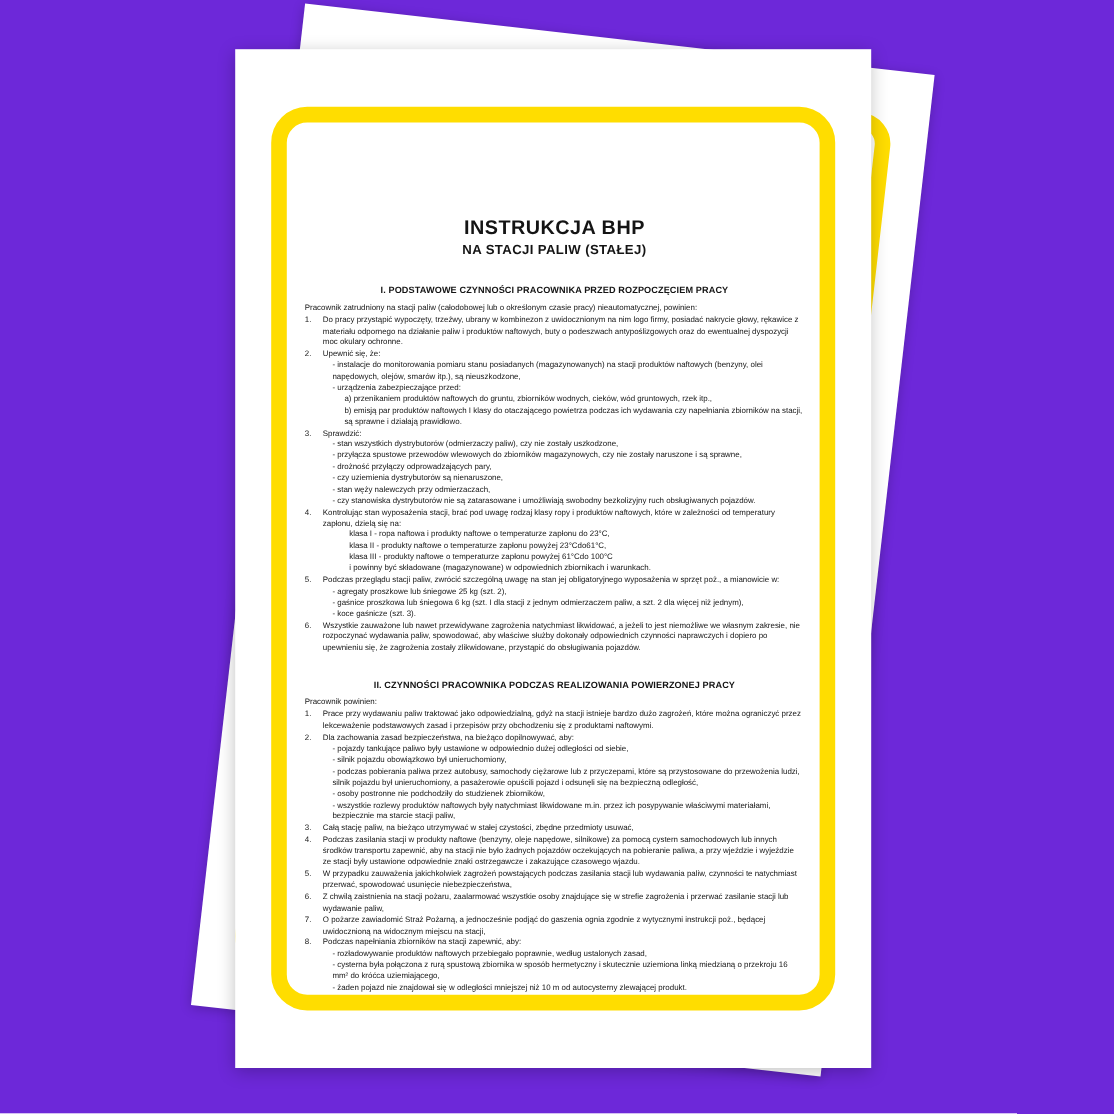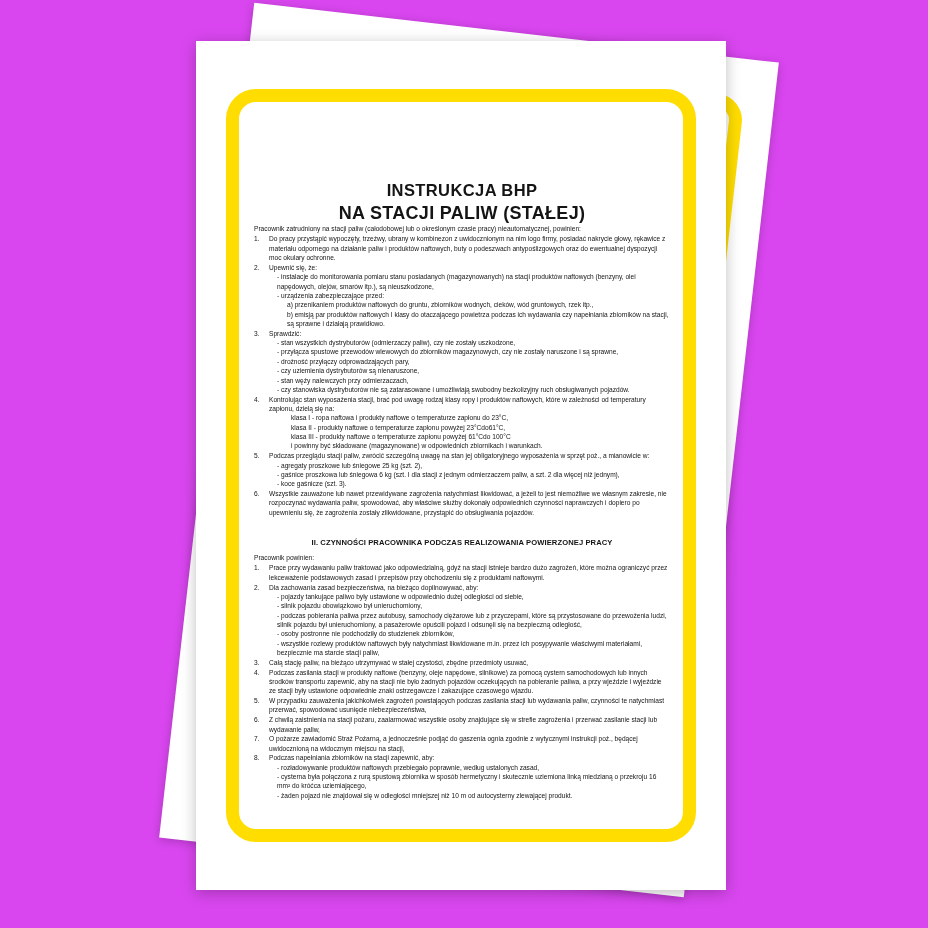--- a/index.html
+++ b/index.html
@@ -4,21 +4,21 @@
 <style>
   html, body {
     margin: 0;
     padding: 0;
     background: #ffffff;
   }
   #stage {
     position: relative;
     width: 928px;
     height: 928px;
-    background: #d946ef;
+    background: #6d28d9;
     overflow: hidden;
     font-family: "Liberation Sans", sans-serif;
   }
 
   
   .sheet-back {
     position: absolute;
     left: 205px;
     top: 30px;
     width: 528px;
@@ -84,21 +84,21 @@
 
   .title {
     text-align: center;
     font-size: 16.5px;
     font-weight: bold;
     letter-spacing: 0.4px;
     margin-top: 50px;
   }
   .subtitle {
     text-align: center;
-    font-size: 18px;
+    font-size: 11px;
     font-weight: bold;
     letter-spacing: 0.3px;
     margin-top: 3px;
   }
 
   .section-head {
     text-align: center;
     font-size: 7.6px;
     font-weight: bold;
     margin-top: 22px;
@@ -193,20 +193,21 @@
 być</div>
   </div>
 
   <div class="sheet-front">
     <div class="frame"></div>
 
     <div class="doc">
       <div class="title">INSTRUKCJA BHP</div>
       <div class="subtitle">NA STACJI PALIW (STAŁEJ)</div>
 
+      <div class="section-head">I. PODSTAWOWE CZYNNOŚCI PRACOWNIKA PRZED ROZPOCZĘCIEM PRACY</div>
       <div class="lead">Pracownik zatrudniony na stacji paliw (całodobowej lub o określonym czasie pracy) nieautomatycznej, powinien:</div>
 
       <ol class="items">
         <li>
           <span class="num">1.</span>
           <span class="itxt">Do pracy przystąpić wypoczęty, trzeźwy, ubrany w kombinezon z uwidocznionym na nim logo firmy, posiadać nakrycie głowy, rękawice z materiału odpornego na działanie paliw i produktów naftowych, buty o podeszwach antypoślizgowych oraz do ewentualnej dyspozycji moc okulary ochronne.</span>
         </li>
         <li>
           <span class="num">2.</span>
           <span class="itxt">Upewnić się, że:</span>

